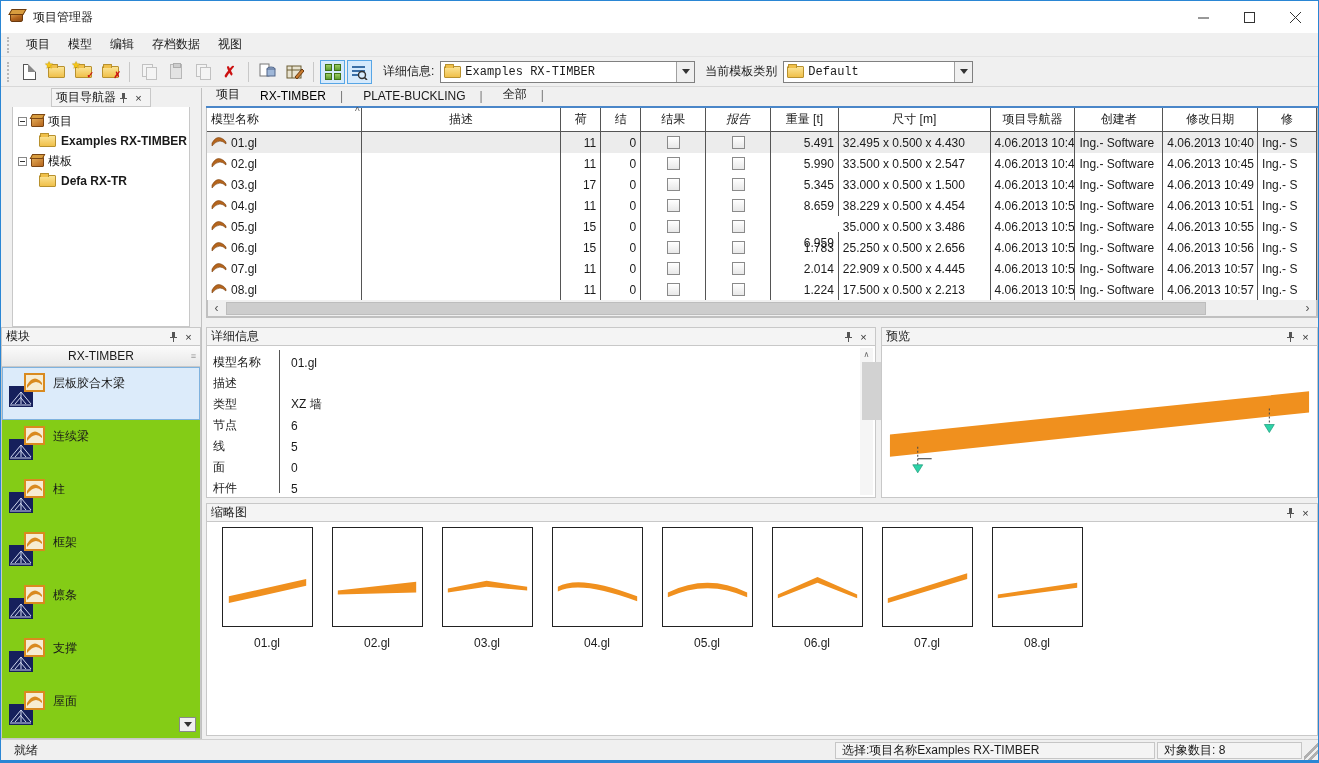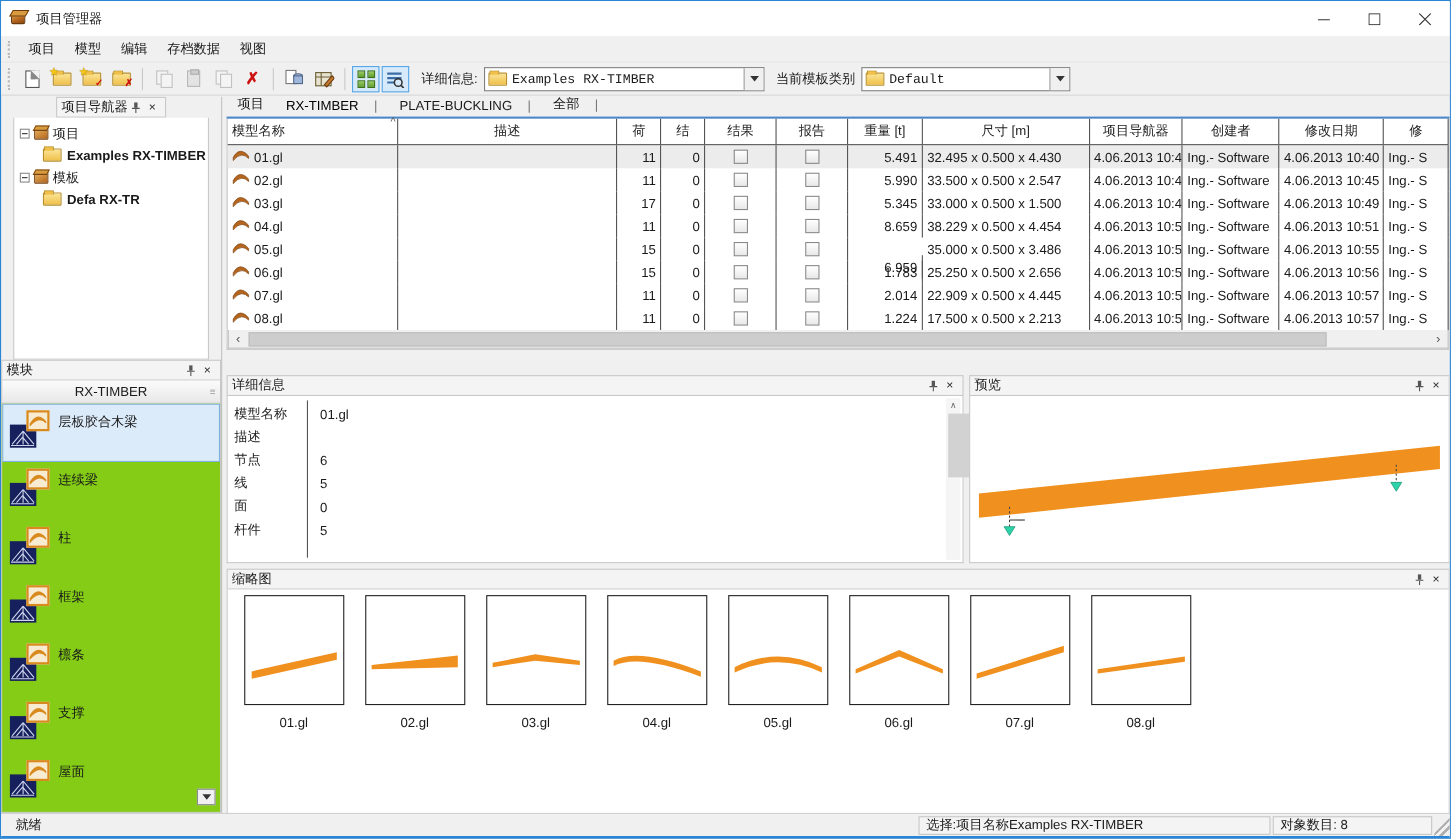--- a/index.html
+++ b/index.html
@@ -106,21 +106,21 @@
   .gt-cell { height:100%; display:flex; align-items:center; border-right:1px solid #555; padding:0 4px; overflow:hidden; white-space:nowrap; }
   .gt-cell.num { justify-content:flex-end; }
   .gt-cell.ctr { justify-content:center; }
   .beam-ico { flex:none; margin-right:4px; }
   .cb { width:13px; height:13px; border:1px solid #8a8a8a; background:linear-gradient(#ffffff,#e8e8e8); }
   .hscroll { height:17px; background:#f0f0f0; border:1px solid #c0c0c0; border-top:none; display:flex; align-items:center; }
   .hs-arrow { width:17px; height:100%; display:flex; align-items:center; justify-content:center; color:#555; font-size:12px; }
   .hs-thumb { height:13px; background:#cdcdcd; border:1px solid #bdbdbd; margin:0 1px; width:980px; }
   .hs-track { flex:1; }
   
-  .mid-row { display:flex; margin-top:23px; }
+  .mid-row { display:flex; margin-top:9px; }
   .details { width:670px; display:flex; flex-direction:column; margin-right:5px; }
   .det-body { height:152px; position:relative; padding:6px 0 0 6px; }
   .det-row { display:flex; height:21px; align-items:center; }
   .det-label { width:64px; flex:none; }
   .det-sep { position:absolute; left:72px; top:4px; bottom:4px; width:1px; background:#555; }
   .det-val { padding-left:14px; }
   .det-scroll { position:absolute; right:2px; top:2px; bottom:2px; width:13px; background:#f5f5f5; }
   .det-scroll .up { height:13px; text-align:center; font-size:8px; color:#666; line-height:13px; }
   .det-scroll .thumb { margin:1px 2px; height:58px; background:#d2d2d2; }
   .preview { flex:1; display:flex; flex-direction:column; }
@@ -444,21 +444,21 @@
       </div>
 
     <div class="grid-table">
       <div class="gt-header" id="table-header">
         <span class="sortmark">^</span>
       <span class="gt-hcell left" style="width: 155px;">模型名称</span>
           <span class="gt-hcell" style="width: 200px;">描述</span>
           <span class="gt-hcell" style="width: 40px;">荷</span>
           <span class="gt-hcell" style="width: 40px;">结</span>
           <span class="gt-hcell" style="width: 65px;">结果</span>
-          <span class="gt-hcell" style="width: 65px;">报告</span>
+          <span class="gt-hcell" style="width: 65px; font-style: italic;">报告</span>
           <span class="gt-hcell" style="width: 68px;">重量 [t]</span>
           <span class="gt-hcell" style="width: 152px;">尺寸 [m]</span>
           <span class="gt-hcell" style="width: 85px;">项目导航器</span>
           <span class="gt-hcell" style="width: 88px; text-align: center;">创建者</span>
           <span class="gt-hcell" style="width: 95px;">修改日期</span>
           <span class="gt-hcell" style="width: 59px;">修</span>
         </div>
       <div id="table-rows">
           <div class="gt-row selected">
             <span class="gt-cell" style="width: 155px;">
@@ -672,20 +672,24 @@
             <div class="up">∧</div>
             <div class="thumb"></div>
           </div>
         <div class="det-row">
               <span class="det-label">模型名称</span>
               <span class="det-val">01.gl</span>
             </div>
             <div class="det-row">
               <span class="det-label">描述</span>
               <span class="det-val"></span>
+            </div>
+            <div class="det-row">
+              <span class="det-label">类型</span>
+              <span class="det-val">XZ 墙</span>
             </div>
             <div class="det-row">
               <span class="det-label">节点</span>
               <span class="det-val">6</span>
             </div>
             <div class="det-row">
               <span class="det-label">线</span>
               <span class="det-val">5</span>
             </div>
             <div class="det-row">

